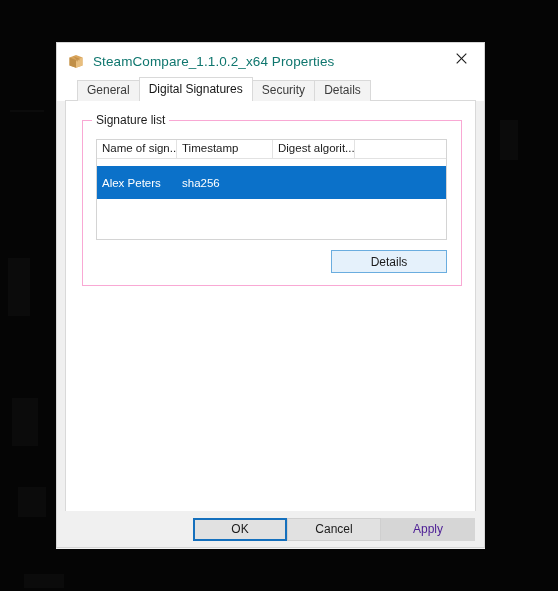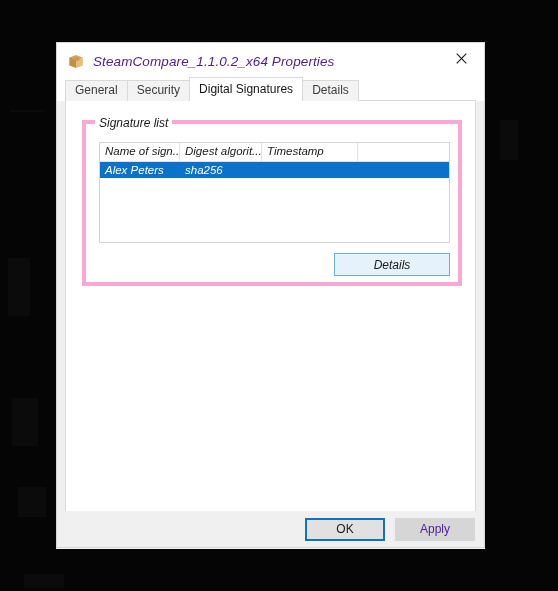--- a/index.html
+++ b/index.html
@@ -68,43 +68,42 @@
   #app-icon {
     position: relative;
     width: 16px;
     height: 16px;
     margin-left: 11px;
     margin-right: 9px;
     flex: 0 0 auto;
   }
   #title-text {
     font-size: 13.5px;
-    color: #4c1d95;
+    color: #0f766e;
     letter-spacing: .1px;
     white-space: nowrap;
-    font-style: italic;
   }
   #close-btn {
     position: absolute;
     right: 0;
     top: 0;
     width: 45px;
     height: 30px;
     display: flex;
     align-items: center;
     justify-content: center;
     cursor: default;
   }
   #close-btn svg { display: block; }
 
   
   #tabstrip {
     position: relative;
     height: 22px;
-    padding-left: 8px;
+    padding-left: 20px;
     background: #ffffff;
     display: flex;
     align-items: flex-end;
     box-sizing: border-box;
   }
   #tabstrip::after {
     content: "";
     position: absolute;
     left: 8px;
     right: 8px;
@@ -154,23 +153,22 @@
     box-sizing: border-box;
   }
 
   
   #signature-group {
     position: absolute;
     left: 16px;
     top: 19px;
     width: 380px;
     height: 166px;
-    border: 4px solid #f9a8d4;
-    box-sizing: border-box;
-    font-style: italic;
+    border: 1px solid #f9a8d4;
+    box-sizing: border-box;
   }
   #group-legend {
     position: absolute;
     left: 9px;
     top: -8px;
     background: #ffffff;
     padding: 0 4px;
     font-size: 12px;
     color: #1b1b1b;
     white-space: nowrap;
@@ -205,23 +203,24 @@
     border-right: 1px solid #e2e2e2;
     cursor: default;
   }
   .hcell.c0 { width: 80px; }
   .hcell.c1 { width: 82px; }
   .hcell.c2 { width: 96px; }
   .hcell.cfill { flex: 1 1 auto; border-right: none; }
 
   .srow {
     display: flex;
-    height: 16px;
-    align-items: flex-end;
-    cursor: default;
+    height: 33px;
+    align-items: center;
+    cursor: default;
+    margin-top: 7px;
   }
   .srow.selected { background: #0b71c9; }
   .scell {
     font-size: 11.5px;
     color: #1b1b1b;
     padding-left: 5px;
     box-sizing: border-box;
     white-space: nowrap;
     overflow: hidden;
     line-height: 16px;
@@ -257,23 +256,23 @@
     bottom: 0;
     height: 36px;
     background: #f0f0f0;
     display: flex;
     align-items: center;
     justify-content: flex-end;
     padding-right: 9px;
     box-sizing: border-box;
   }
   .dlg-btn {
-    width: 80px;
+    width: 94px;
     height: 23px;
-    margin-left: 10px;
+    margin-left: 0;
     font-size: 12px;
     color: #1b1b1b;
     background: #e1e1e1;
     border: 1px solid #cfcfcf;
     box-sizing: border-box;
     display: flex;
     align-items: center;
     justify-content: center;
     cursor: default;
   }
@@ -316,46 +315,47 @@
     <div id="close-btn">
       <svg width="11" height="11" viewBox="0 0 11 11">
         <line x1="0.7" y1="0.7" x2="10.3" y2="10.3" stroke="#1b1b1b" stroke-width="1.1"></line>
         <line x1="10.3" y1="0.7" x2="0.7" y2="10.3" stroke="#1b1b1b" stroke-width="1.1"></line>
       </svg>
     </div>
   </div>
 
   <div id="tabstrip">
     <div class="tab"><span>General</span></div>
+    <div class="tab active"><span>Digital Signatures</span></div>
     <div class="tab"><span>Security</span></div>
-    <div class="tab active"><span>Digital Signatures</span></div>
     <div class="tab"><span>Details</span></div>
   </div>
 
   <div id="tabpage">
 
     <div id="signature-group">
       <div id="group-legend">Signature list</div>
 
       <div id="siglist">
         <div id="siglist-header">
           <div class="hcell c0">Name of sign...</div>
+          <div class="hcell c2">Timestamp</div>
           <div class="hcell c1">Digest algorit...</div>
-          <div class="hcell c2">Timestamp</div>
           <div class="hcell cfill"></div>
         </div>
         <div class="srow selected">
           <div class="scell c0">Alex Peters</div>
           <div class="scell c1">sha256</div>
         </div>
       </div>
 
       <div id="details-btn">Details</div>
     </div>
 
   </div>
 
   <div id="footer">
     <div class="dlg-btn default">OK</div>
+    <div class="dlg-btn">Cancel</div>
     <div class="dlg-btn disabled">Apply</div>
   </div>
 
 </div>
 
 </body></html>

